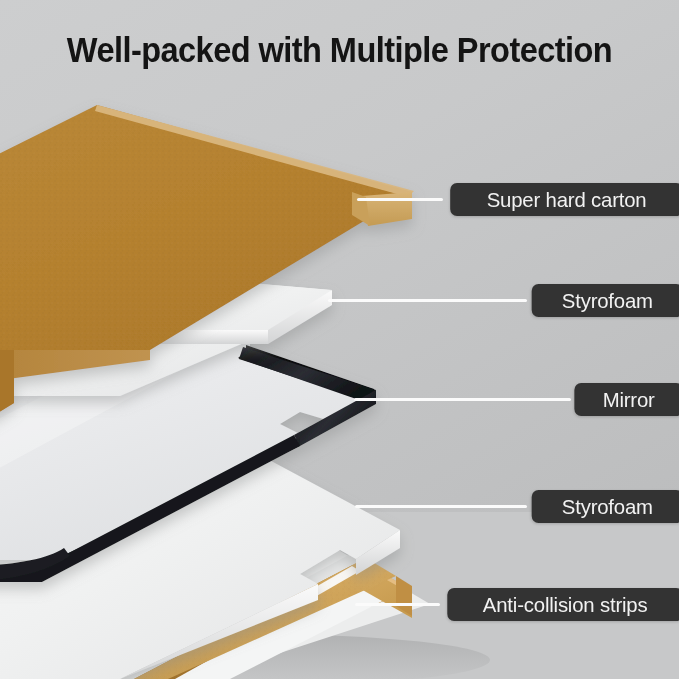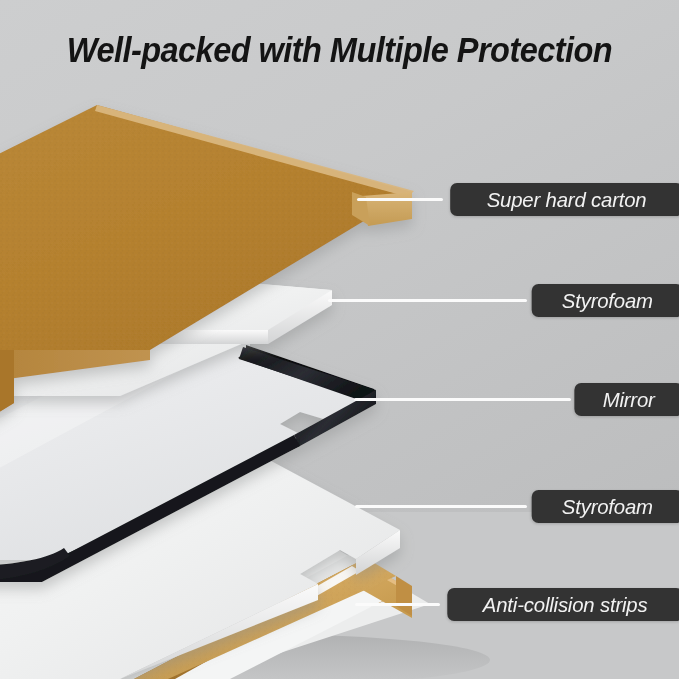--- a/index.html
+++ b/index.html
@@ -7,21 +7,20 @@
     width:679px;height:679px;
     background:#c7c8c9;
     font-family:"Liberation Sans", sans-serif;
     overflow:hidden;
     position:relative;
   }
   #stage{
     position:absolute;inset:0;
     width:679px;height:512px;
     background:linear-gradient(150deg,#cdcecf 0%,#c8c9ca 40%,#c1c2c3 75%,#bcbdbe 100%);
-    font-style:italic;
   }
   #title{
     position:absolute;
     left:0;right:0;top:30px;
     text-align:center;
     font-size:35px;
     font-weight:bold;
     letter-spacing:-0.6px;
     color:#141414;
     font-family:"Liberation Sans", sans-serif;

